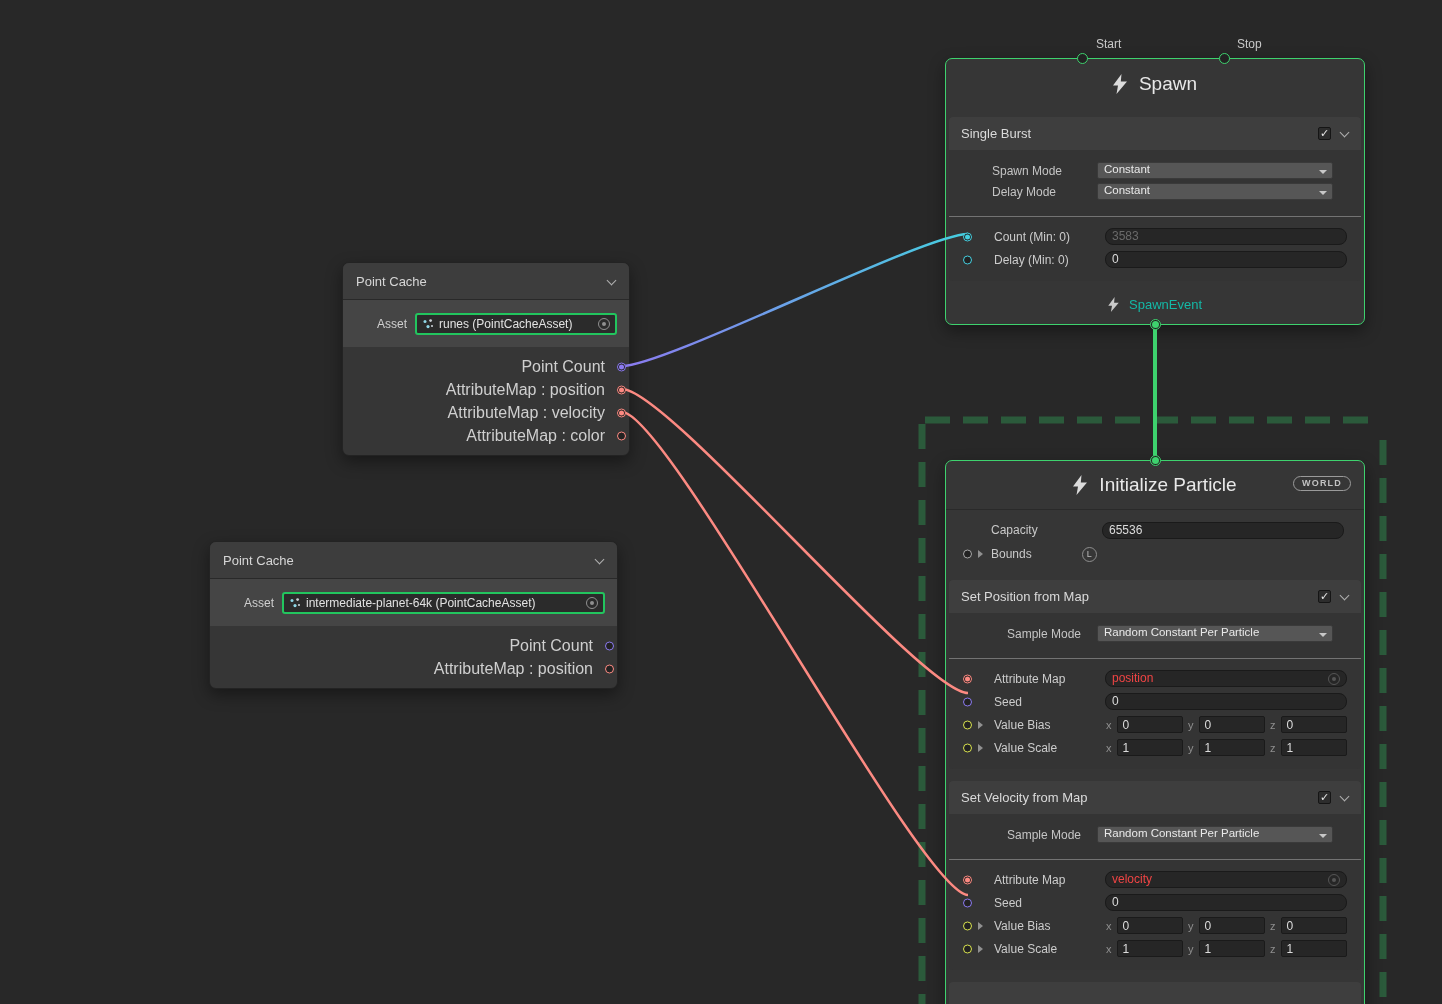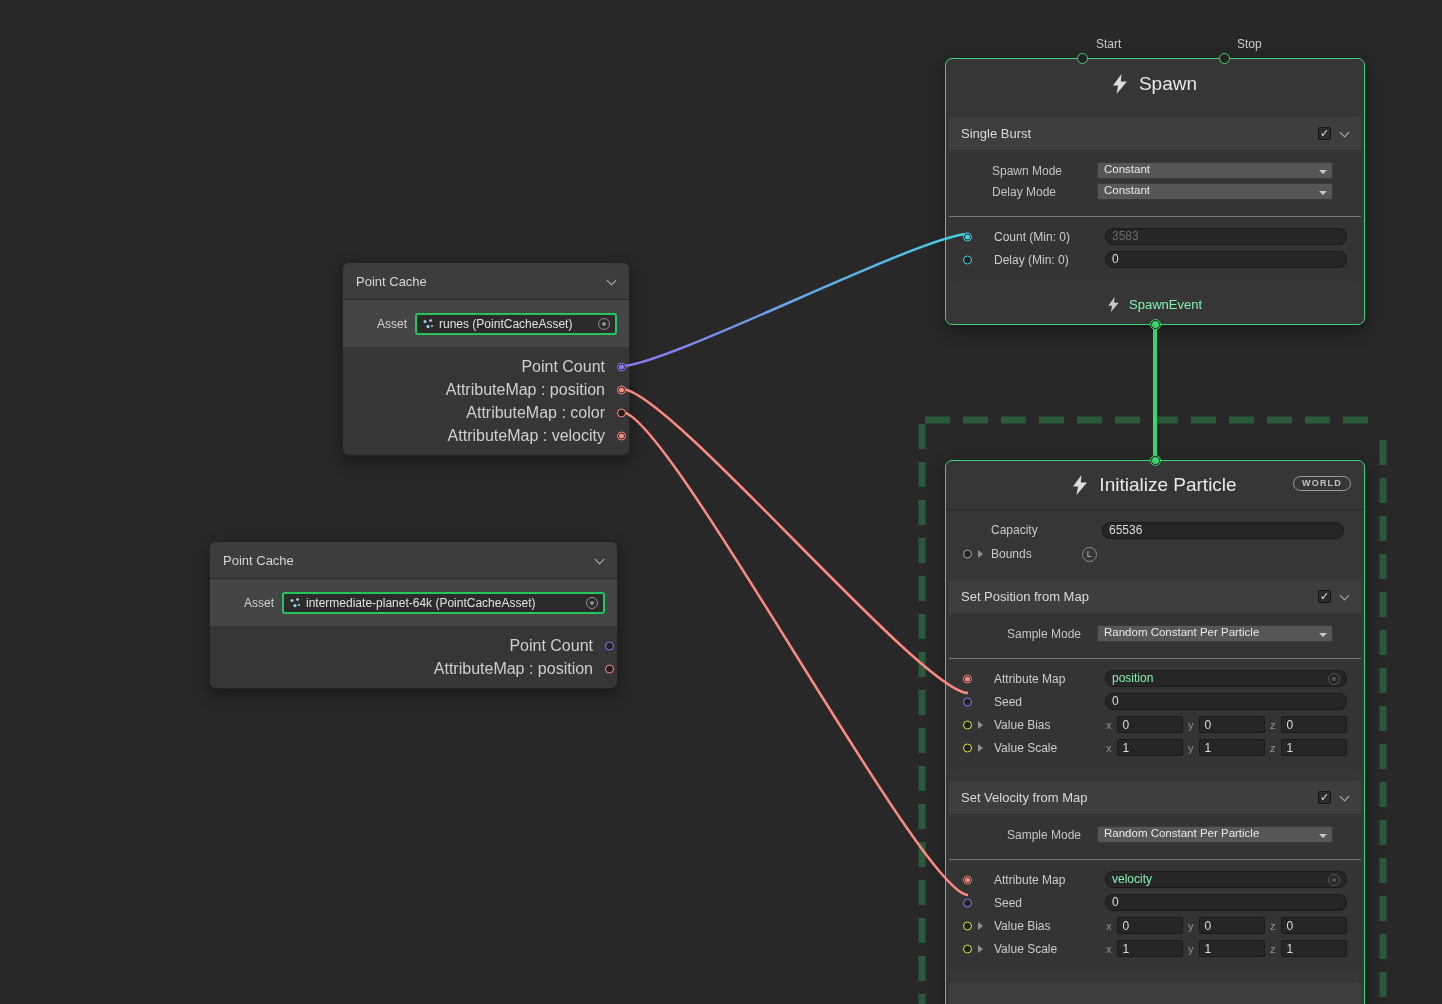--- a/index.html
+++ b/index.html
@@ -36,21 +36,21 @@
   .block-settings{padding:10px 0 14px;border-bottom:1px solid #737373}
   .block-ports{padding:8px 0 10px}
   .srow{height:21px;position:relative;display:flex;align-items:center;padding-left:43px}
   .srow.ind{padding-left:58px}
   .slabel{font-size:12px;color:#c4c4c4}
   .prow{height:23px;position:relative;display:flex;align-items:center;padding-left:45px}
   .plabel{font-size:12px;color:#cccccc}
 
   .field{position:absolute;left:156px;width:242px;height:17px;background:#262626;border:1px solid #1a1a1a;border-radius:8px;font-size:12px;color:#dcdcdc;line-height:15px;padding:0 6px;display:flex;align-items:center}
   .field.disabled span{color:#6a6a6a}
-  .field.ghost span{color:#86efac}
+  .field.ghost span{color:#ef4444}
   .field .picker{margin-left:auto}
 
   .dropdown{position:absolute;left:148px;width:236px;height:17px;background:#565656;border-radius:2px;font-size:11.5px;color:#e9e9e9;display:flex;align-items:flex-start;padding:0 16px 0 6px;border:1px solid #3a3a3a}
   .dd-arrow{position:absolute;right:5px;top:7px;width:0;height:0;border-left:4px solid transparent;border-right:4px solid transparent;border-top:4.5px solid #c8c8c8}
 
   .vec{position:absolute;left:157px;right:14px;display:flex;align-items:center;gap:5px}
   .axis{font-size:11px;color:#8f8f8f;flex:0 0 auto}
   .vfield{flex:1;height:17px;background:#262626;border:1px solid #1a1a1a;border-radius:2px;font-size:12px;color:#dcdcdc;display:flex;align-items:center;padding:0 5px}
 
   .checkbox{width:13px;height:13px;background:#2d2d2d;border:1px solid #151515;border-radius:2px;position:relative;flex:0 0 auto}
@@ -68,21 +68,21 @@
   .pc-header{height:37px;background:#3d3d3d;border-bottom:1px solid #292929;border-radius:6px 6px 0 0;display:flex;align-items:center;padding:0 13px;font-size:13px;color:#d6d6d6}
   .pc-header .chev{margin-left:auto}
   .asset-row{height:47px;background:#454545;display:flex;align-items:center;padding:0 12px 0 34px;gap:8px}
   .asset-label{font-size:12px;color:#cfcfcf;flex:0 0 auto}
   .asset-field{flex:1;height:22px;background:#2b2b2b;border:2px solid #22c55e;border-radius:3px;display:flex;align-items:center;gap:5px;padding:0 5px;font-size:12px;color:#e2e2e2;overflow:hidden;white-space:nowrap}
   .asset-field .picker{margin-left:auto}
   .out-rows{padding:8px 0;border-radius:0 0 6px 6px}
   .orow{height:23px;position:relative;display:flex;align-items:center;justify-content:flex-end;padding-right:24px}
   .olabel{font-size:16px;color:#cfcfcf}
 
-  .spawn-out{height:46px;display:flex;align-items:center;justify-content:center;gap:10px;font-size:13px;color:#86efac}
+  .spawn-out{height:46px;display:flex;align-items:center;justify-content:center;gap:10px;font-size:13px;color:#14b8a6}
   .divider{height:1px;background:#2a2a2a}
   .crow{height:24px;position:relative;display:flex;align-items:center;padding-left:45px}
   .crow .plabel{font-size:12px;color:#c9c9c9}
 </style>
 </head>
 <body>
 
 <svg class="layer" width="1442" height="1004">
   <path d="M925,420 H1378" fill="none" stroke-width="7" stroke-dasharray="25 13" stroke="#2b5a3b"></path>
   <path d="M922,424 V1004" fill="none" stroke-width="7" stroke-dasharray="25 13" stroke="#2b5a3b"></path>
@@ -172,26 +172,26 @@
   <div class="out-rows">
     <div class="orow">
         <span class="olabel">Point Count</span>
         <span class="port pc-purple filled out-port"></span>
       </div>
     <div class="orow">
         <span class="olabel">AttributeMap : position</span>
         <span class="port pc-red filled out-port"></span>
       </div>
     <div class="orow">
+        <span class="olabel">AttributeMap : velocity</span>
+        <span class="port pc-red filled out-port"></span>
+      </div>
+    <div class="orow">
         <span class="olabel">AttributeMap : color</span>
         <span class="port pc-red out-port"></span>
-      </div>
-    <div class="orow">
-        <span class="olabel">AttributeMap : velocity</span>
-        <span class="port pc-red filled out-port"></span>
       </div>
   </div>
 </div>
 
 <div class="node" style="left:209px;top:541px;width:409px">
   <div class="pc-header">
     <span>Point Cache</span>
     <span class="chev"></span>
   </div>
   <div class="asset-row">

